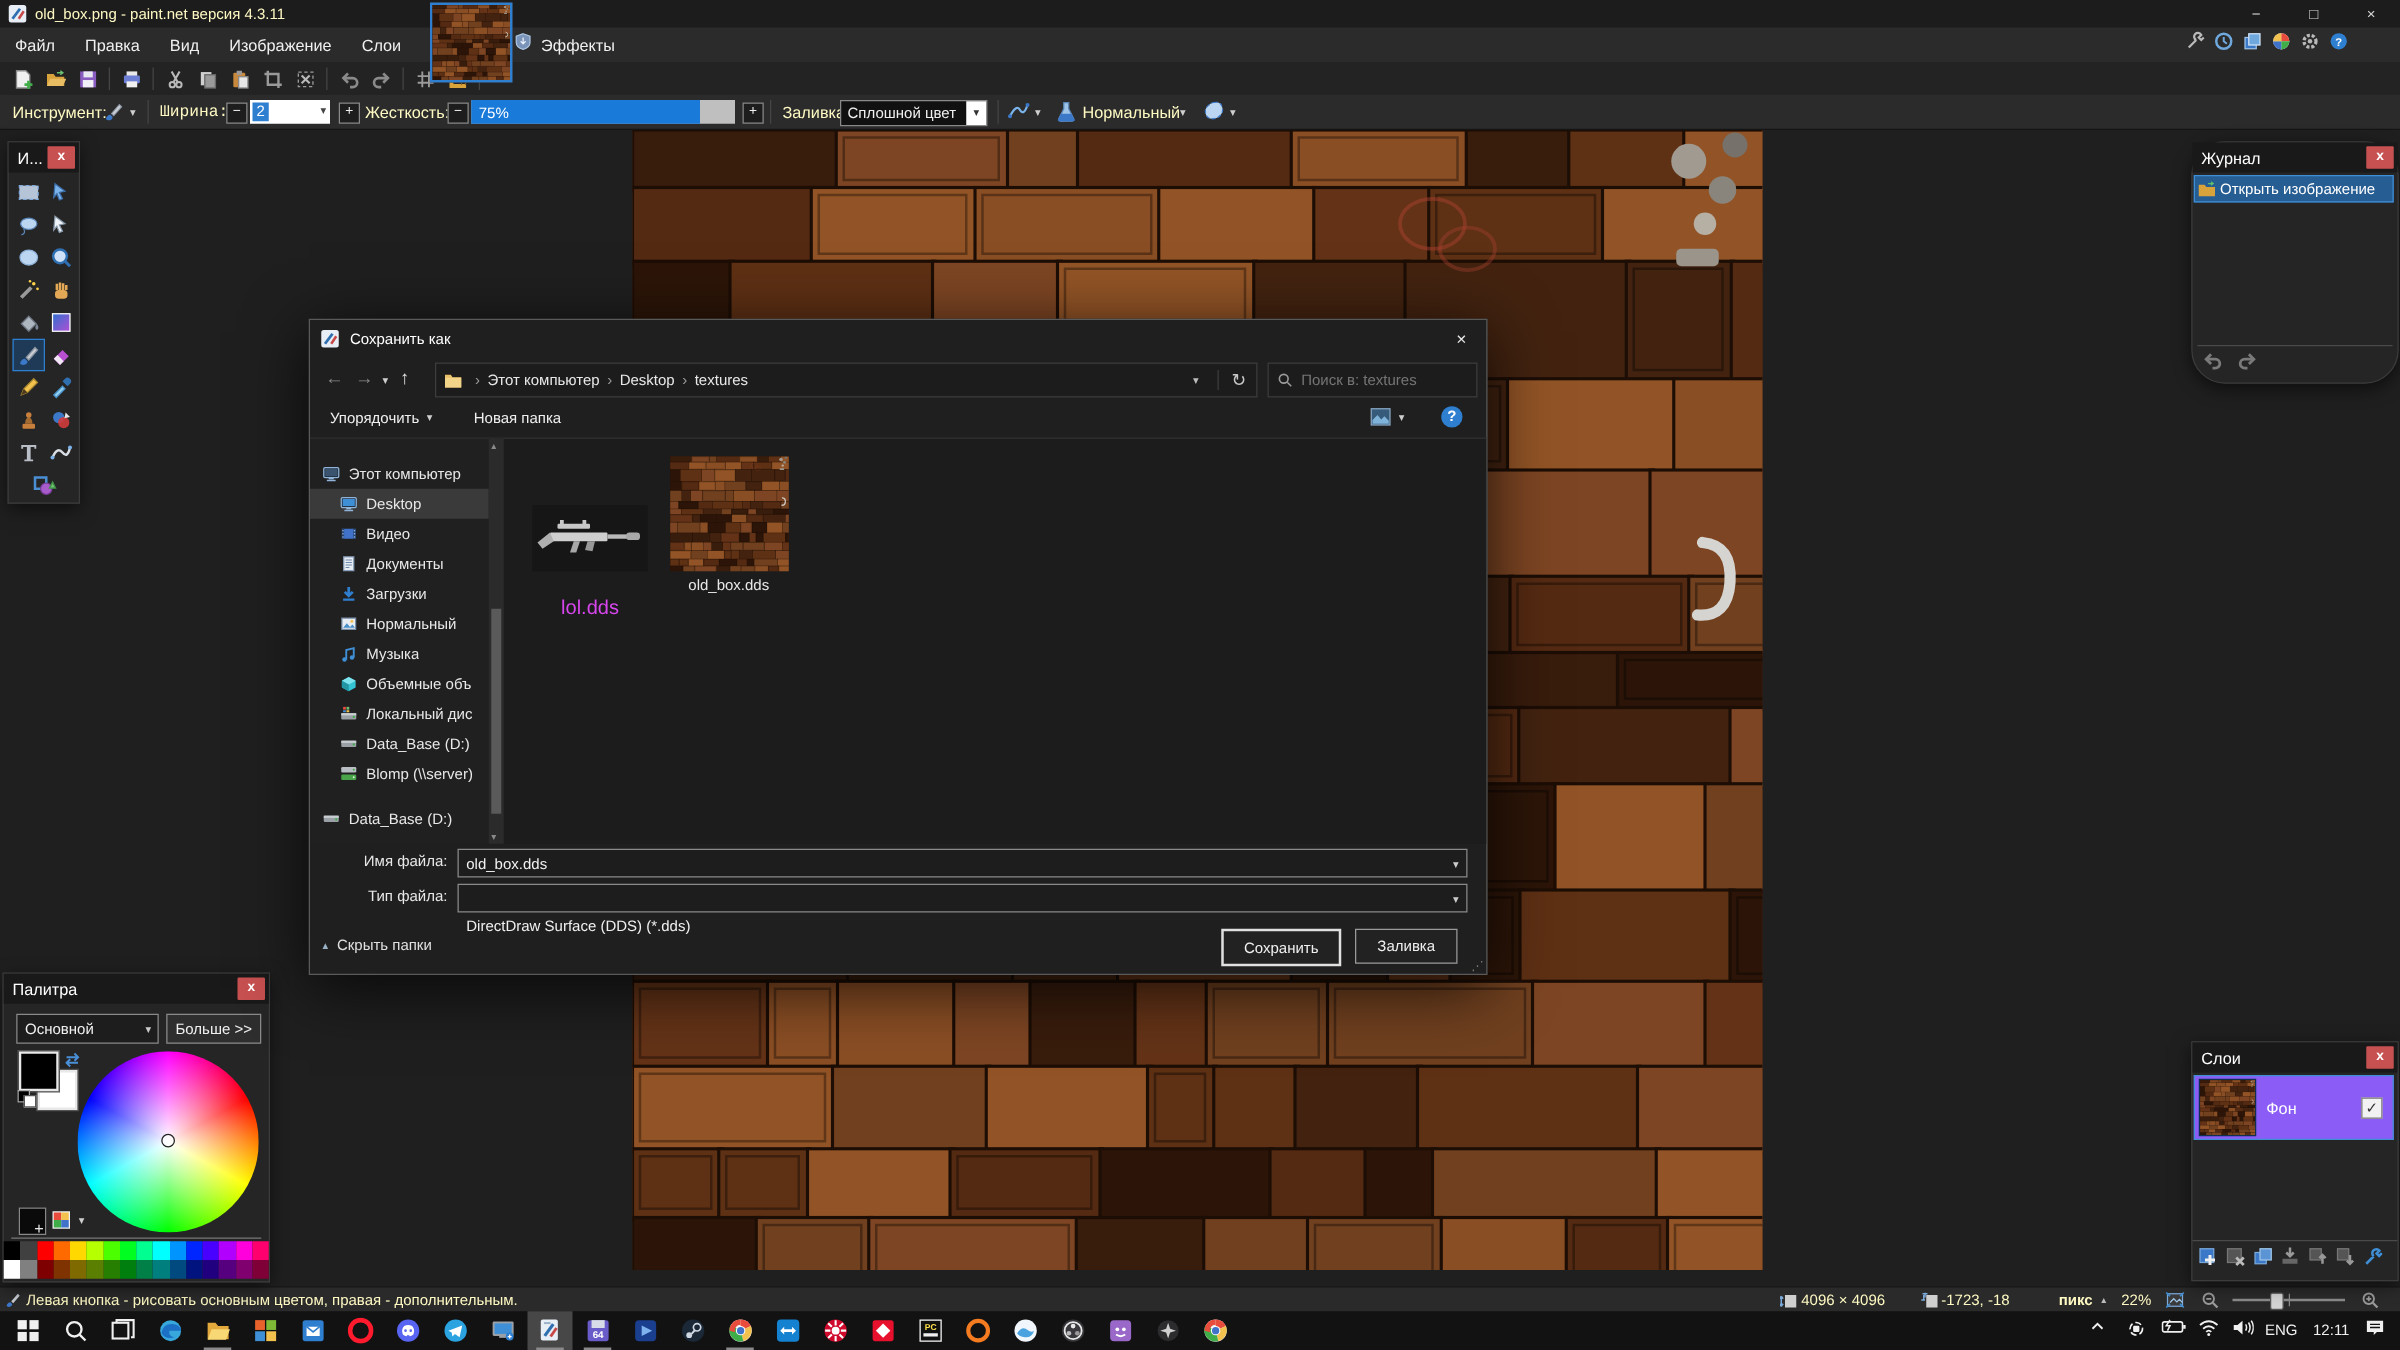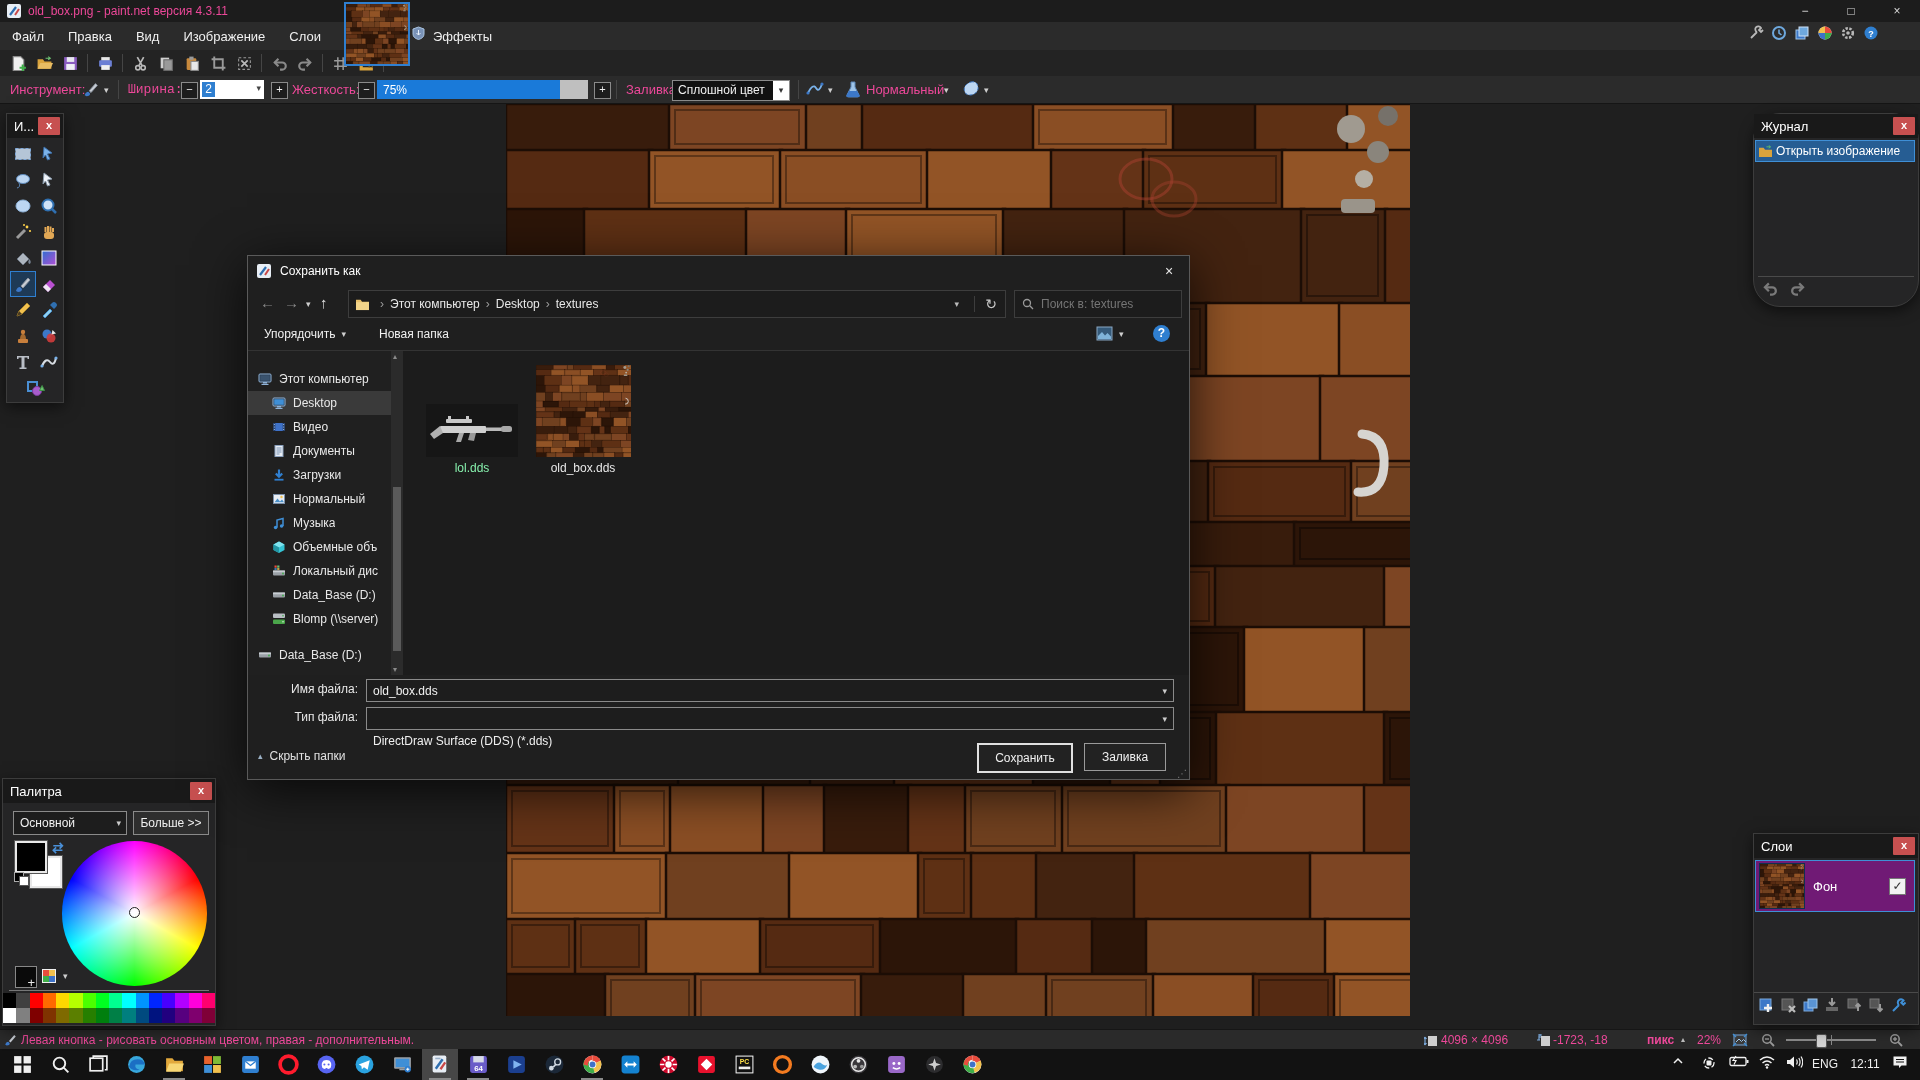--- a/index.html
+++ b/index.html
@@ -1,20 +1,20 @@
 <!DOCTYPE html>
 <html><head>
 <meta charset="utf-8">
 <style>
   html,body{margin:0;padding:0;background:#000;}
   #app{position:relative;width:1920px;height:1080px;background:#1f1f1f;overflow:hidden;
        font-family:"Liberation Sans",sans-serif;color:#e6e6e6;-webkit-font-smoothing:antialiased;}
   .abs{position:absolute;}
   .row{display:flex;align-items:center;}
-  .lbl{font-size:12px;color:#ec4899;white-space:nowrap;}
+  .lbl{font-size:12px;color:#fef9c3;white-space:nowrap;}
   svg{display:block;}
   
   #titlebar{left:0;top:0;width:1920px;height:22px;background:#1c1c1c;}
   #menubar{left:0;top:22px;width:1920px;height:28px;background:#2b2b2b;}
   .menu-item{padding:0 12px;font-size:13px;color:#f0f0f0;height:28px;display:flex;align-items:center;}
   #toolbar{left:0;top:50px;width:1920px;height:26px;background:#232323;display:flex;align-items:center;}
   .tb-icon{width:26px;height:24px;display:flex;align-items:center;justify-content:center;}
   .tb-sep{width:1px;height:18px;background:#454545;margin:0 4px;}
   #optionsbar{left:0;top:76px;width:1920px;height:27px;background:#2b2b2b;border-bottom:1px solid #151515;}
   .opt-sep{position:absolute;top:4px;width:1px;height:19px;background:#454545;}
@@ -780,21 +780,21 @@
             <path d="M12 6.5 h-6 a3.2 3.2 0 0 0 0 6.4 h2" fill="none" stroke="#7a7a7a" stroke-width="2"></path>
             <path d="M9 3 L12.5 6.5 L9 10" fill="none" stroke="#7a7a7a" stroke-width="2"></path>
           </svg>
         </span>
     </div>
   </div>
 
   <div class="panel" style="left:1753px;top:833px;width:164px;height:190px;z-index:20;">
     <div class="panel-title">Слои</div>
     <div class="panel-close">x</div>
-    <div class="abs row" style="left:1px;top:26px;width:160px;height:52px;background:#701a75;border:1px solid #3f8fd6;box-sizing:border-box;">
+    <div class="abs row" style="left:1px;top:26px;width:160px;height:52px;background:#8b5cf6;border:1px solid #3f8fd6;box-sizing:border-box;">
       <div style="width:44px;height:44px;margin-left:3px;border:1px solid #0f3050;">
           <div style="width:100%;height:100%;">
             <svg viewBox="0 0 904 912" preserveAspectRatio="none" width="100%" height="100%">
               <rect width="904" height="912" fill="#5e3014"></rect>
               <rect x="0" y="0" width="166" height="49" fill="#381c0c" stroke="#1c0d05" stroke-width="2.5"></rect>
               <rect x="163" y="0" width="139" height="49" fill="#7d4523" stroke="#1c0d05" stroke-width="2.5"></rect>
               <rect x="169" y="6" width="124" height="34" fill="none" stroke="rgba(0,0,0,.35)" stroke-width="2"></rect>
               <rect x="300" y="0" width="58" height="49" fill="#70401f" stroke="#1c0d05" stroke-width="2.5"></rect>
               <rect x="356" y="0" width="174" height="49" fill="#552a12" stroke="#1c0d05" stroke-width="2.5"></rect>
               <rect x="527" y="0" width="142" height="49" fill="#8a4e24" stroke="#1c0d05" stroke-width="2.5"></rect>
@@ -1473,21 +1473,21 @@
               <ellipse cx="668" cy="95" rx="22" ry="17" fill="none" stroke="#a84030" stroke-width="3" opacity=".4"></ellipse>
               <circle cx="845" cy="25" r="14" fill="#a09a90"></circle>
               <circle cx="872" cy="48" r="11" fill="#8a857c"></circle>
               <circle cx="858" cy="75" r="9" fill="#b5afa4"></circle>
               <circle cx="882" cy="12" r="10" fill="#76716a"></circle>
               <rect x="835" y="95" width="34" height="14" rx="4" fill="#9a948a"></rect>
               <path d="M856 330 q24 2 22 32 q-2 28 -26 26" fill="none" stroke="#d6d4d0" stroke-width="9" stroke-linecap="round"></path>
             </svg>
           </div>
         </div>
-      <div class="abs" style="left:169px;top:110px;width:110px;text-align:center;font-size:12px;color:#86efac;">lol.dds</div>
+      <div class="abs" style="left:169px;top:127px;width:110px;text-align:center;font-size:16px;color:#d946ef;">lol.dds</div>
       <div class="abs" style="left:280px;top:110px;width:110px;text-align:center;font-size:12px;color:#e8e8e8;">old_box.dds</div>
     </div>
 
     <div class="abs" style="left:0;top:418px;right:0;height:70px;">
       <span class="abs" style="left:0;top:8px;width:110px;text-align:right;font-size:12px;color:#e8e8e8;">Имя файла:</span>
       <div class="abs combo-line row" style="left:118px;top:5px;width:806px;height:21px;">
         <span style="margin-left:6px;">old_box.dds</span>
         <span style="position:absolute;right:6px;font-size:9px;color:#ccc;">▾</span>
       </div>
       <span class="abs" style="left:0;top:36px;width:110px;text-align:right;font-size:12px;color:#e8e8e8;">Тип файла:</span>

